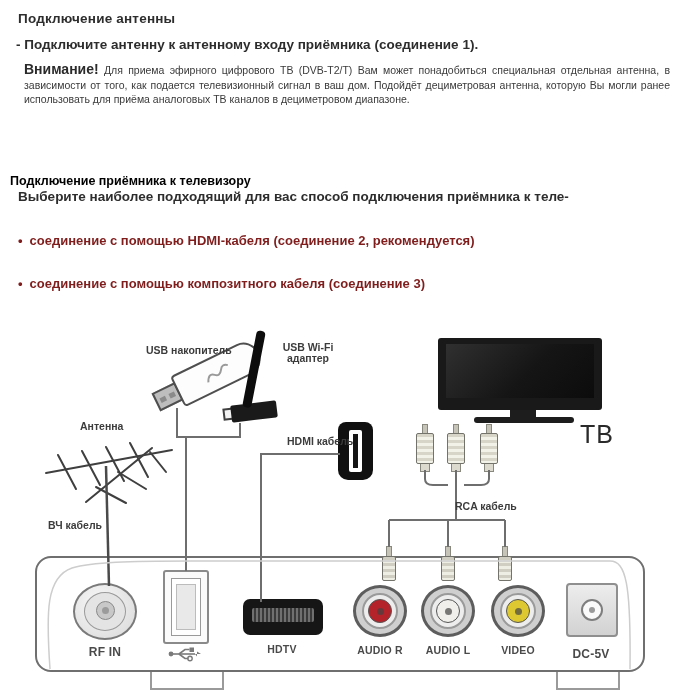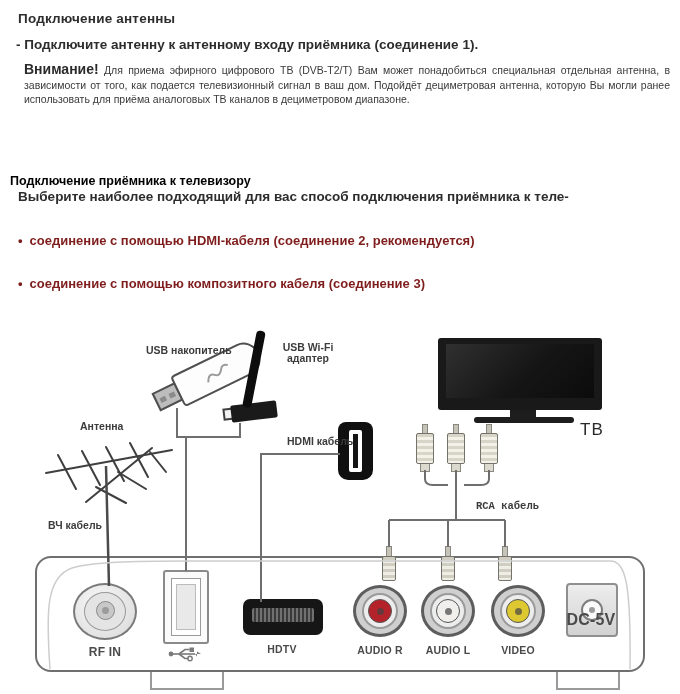--- a/index.html
+++ b/index.html
@@ -15,21 +15,21 @@
   .warnblock { left:6px; top:62px; width:646px; font-size:10.5px; line-height:14.5px; color:#3a3a3a; text-align:justify;margin-left:18px; }
   .warnblock p { margin:0; }
   .warn-big { font-size:14px; font-weight:700; color:#2b2b2b; }
   .h2 { left:10px; top:162px; font-size:12.5px; font-weight:700; color:#000000;margin-top:12px; }
   .intro { left:18px; top:186px; font-size:13.5px; font-weight:600; color:#2d2d2d; line-height:21px; }
   .bullet { font-size:13px; font-weight:600; color:#7f1d1d; }
   .bullet .dot { display:inline-block; margin-right:7px; }
   
   .lbl { position:absolute; font-size:10.5px; font-weight:700; color:#3c3c3c; z-index:6; }
   .lbl-center { text-align:center; white-space:pre-line; line-height:11px; }
-  .tvlbl { position:absolute; font-size:17px; font-weight:500; color:#2a2a2a; z-index:6; letter-spacing:1px; }
+  .tvlbl { position:absolute; font-size:25px; font-weight:500; color:#2a2a2a; z-index:6; letter-spacing:1px; }
   .portlbl { position:absolute; font-size:10.5px; font-weight:600; color:#4a4a4a; text-align:center; letter-spacing:.2px; z-index:6; }
   
   #lines { position:absolute; left:0; top:0; width:680px; height:694px; z-index:5; pointer-events:none; }
   
   .usbdrive { left:150px; top:357px; width:116px; height:40px; transform:rotate(-26deg); display:flex; align-items:center; z-index:2; }
   .usbdrive .conn { width:26px; height:20px; background:#bdbdbd; border:2px solid #4f4f4f; display:flex; gap:4px; justify-content:center; align-items:center; }
   .usbdrive .conn i { display:block; width:6px; height:5px; background:#8a8a8a; }
   .usbdrive .dbody { width:90px; height:34px; margin-left:-2px; background:#fdfdfd; border:2px solid #4f4f4f; border-radius:4px 16px 16px 4px; position:relative; }
   
   .wifi-ant { left:257px; top:330px; width:9px; height:78px; background:#0d0d0d; border-radius:4px; transform:rotate(11deg); transform-origin:top left; z-index:2; }
@@ -228,34 +228,34 @@
         <i></i>
       </div>
     </div>
 
   <div class="lbl" style="left:146px; top:344px;">USB накопитель</div>
   <div class="lbl lbl-center" style="left:272px; top:342px; width:72px;">USB Wi-Fi
 адаптер</div>
   <div class="lbl" style="left:80px; top:420px;">Антенна</div>
   <div class="lbl" style="left:277px; top:435px;margin-left:10px;">HDMI кабель</div>
   <div class="lbl" style="left:48px; top:519px;">ВЧ кабель</div>
-  <div class="lbl" style="left:476px; top:500px;font-family:Liberation Mono, monospace;">RCA кабель</div>
+  <div class="lbl" style="left:455px; top:500px;">RCA кабель</div>
   <div class="tvlbl" style="left:580px; top:420px;">ТВ</div>
 
   <div class="portlbl" style="left:72px; top:645px; width:66px; font-size:12px;">RF IN</div>
   <svg class="abs usbicon" width="34" height="16" viewBox="0 0 34 16">
     <g stroke="#7a7a7a" stroke-width="1.6" fill="none">
       <path d="M3,8 H27"></path>
       <path d="M11,8 L17,3.5 H21.5"></path>
       <path d="M11,8 L17,12.5 H20.5"></path>
     </g>
     <circle cx="3" cy="8" r="2.4" fill="#7a7a7a"></circle>
     <rect x="21.5" y="1.5" width="4.5" height="4.5" fill="#7a7a7a"></rect>
     <circle cx="22" cy="12.5" r="2.2" fill="none" stroke="#7a7a7a" stroke-width="1.4"></circle>
     <path d="M27,8 l6,0 -4,-2.6 v5.2 z" fill="#7a7a7a"></path>
   </svg>
   <div class="portlbl" style="left:241px; top:643px; width:82px;">HDTV</div>
   <div class="portlbl" style="left:346px; top:644px; width:68px;">AUDIO R</div>
   <div class="portlbl" style="left:414px; top:644px; width:68px;text-align:center;">AUDIO L</div>
   <div class="portlbl" style="left:486px; top:644px; width:64px;">VIDEO</div>
-  <div class="portlbl" style="left:558px; top:611px; width:66px; font-size:16px;">DC-5V</div>
+  <div class="portlbl" style="left:558px; top:647px; width:66px; font-size:12px;">DC-5V</div>
 
 </div>
 
 </body></html>

